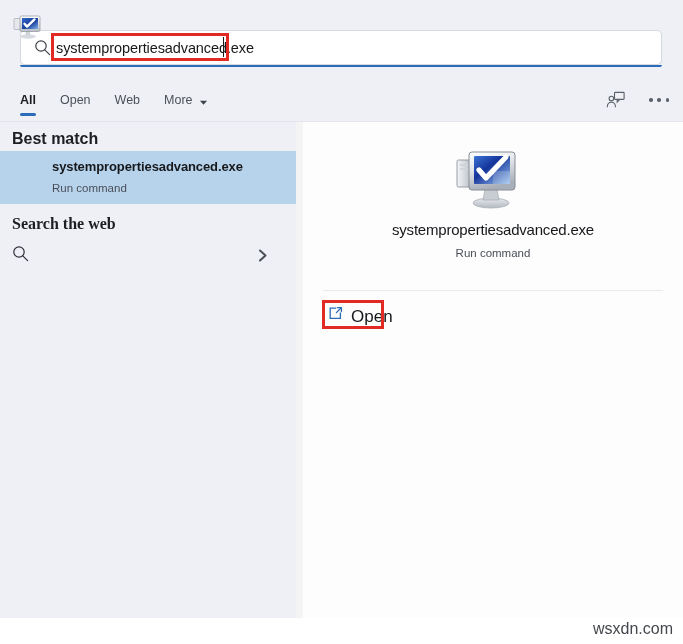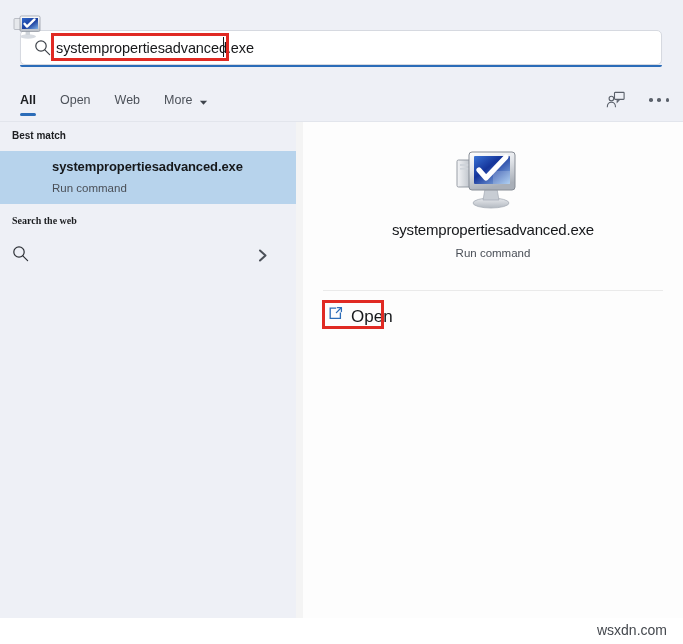--- a/index.html
+++ b/index.html
@@ -206,21 +206,21 @@
     left: 303px;
     top: 122px;
     width: 380px;
     height: 522px;
     background: #fdfdfd;
   }
 
   .section-header {
     position: absolute;
     left: 12px;
-    font-size: 10px;
+    font-size: 16px;
     font-weight: bold;
     color: #1c1e21;
   }
   #best-match-header { top: 130px; }
   #search-web-header { top: 215px; font-family: Liberation Serif, serif; }
 
   
   #best-match-row {
     position: absolute;
     left: 0;
@@ -359,23 +359,23 @@
     width: 62px;
     height: 29px;
     border: 3px solid #e02a23;
     box-sizing: border-box;
     pointer-events: none;
   }
 
   
   #watermark {
     position: absolute;
-    right: 16px;
+    right: 10px;
     bottom: 6px;
-    font-size: 14px;
+    font-size: 16px;
     color: #44484e;
     font-family: "Liberation Sans", sans-serif;
   }
   #bottom-strip {
     position: absolute;
     left: 0;
     bottom: 0;
     width: 683px;
     height: 26px;
     background: #ffffff;

